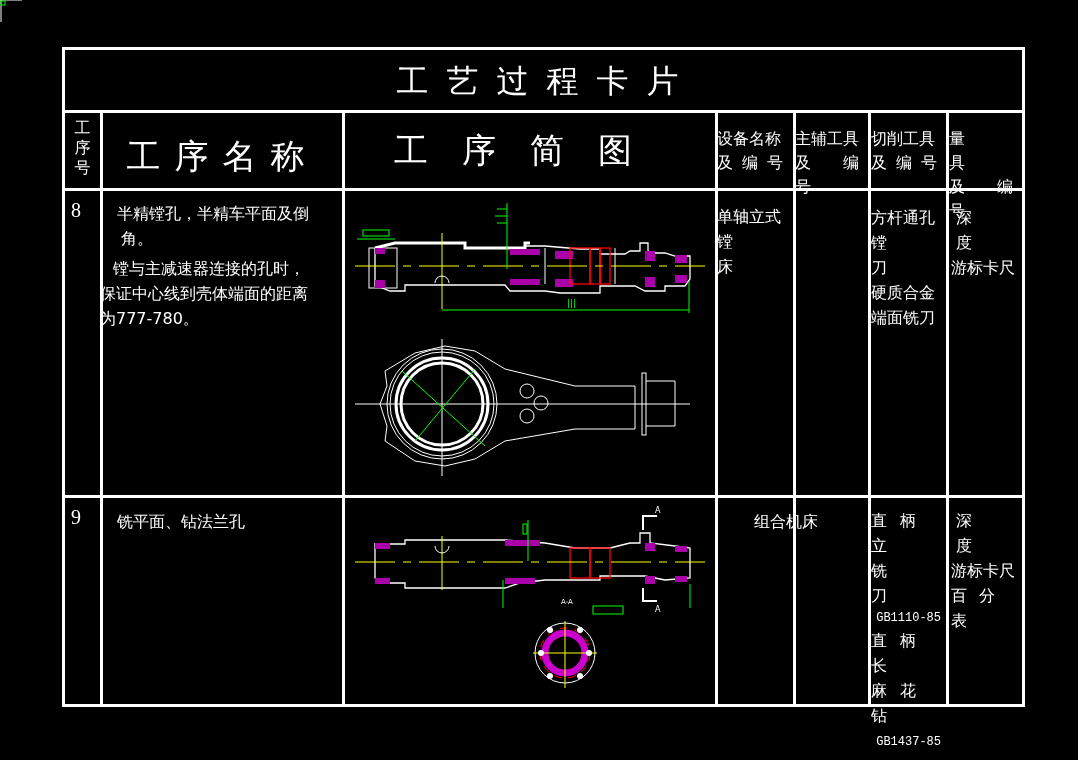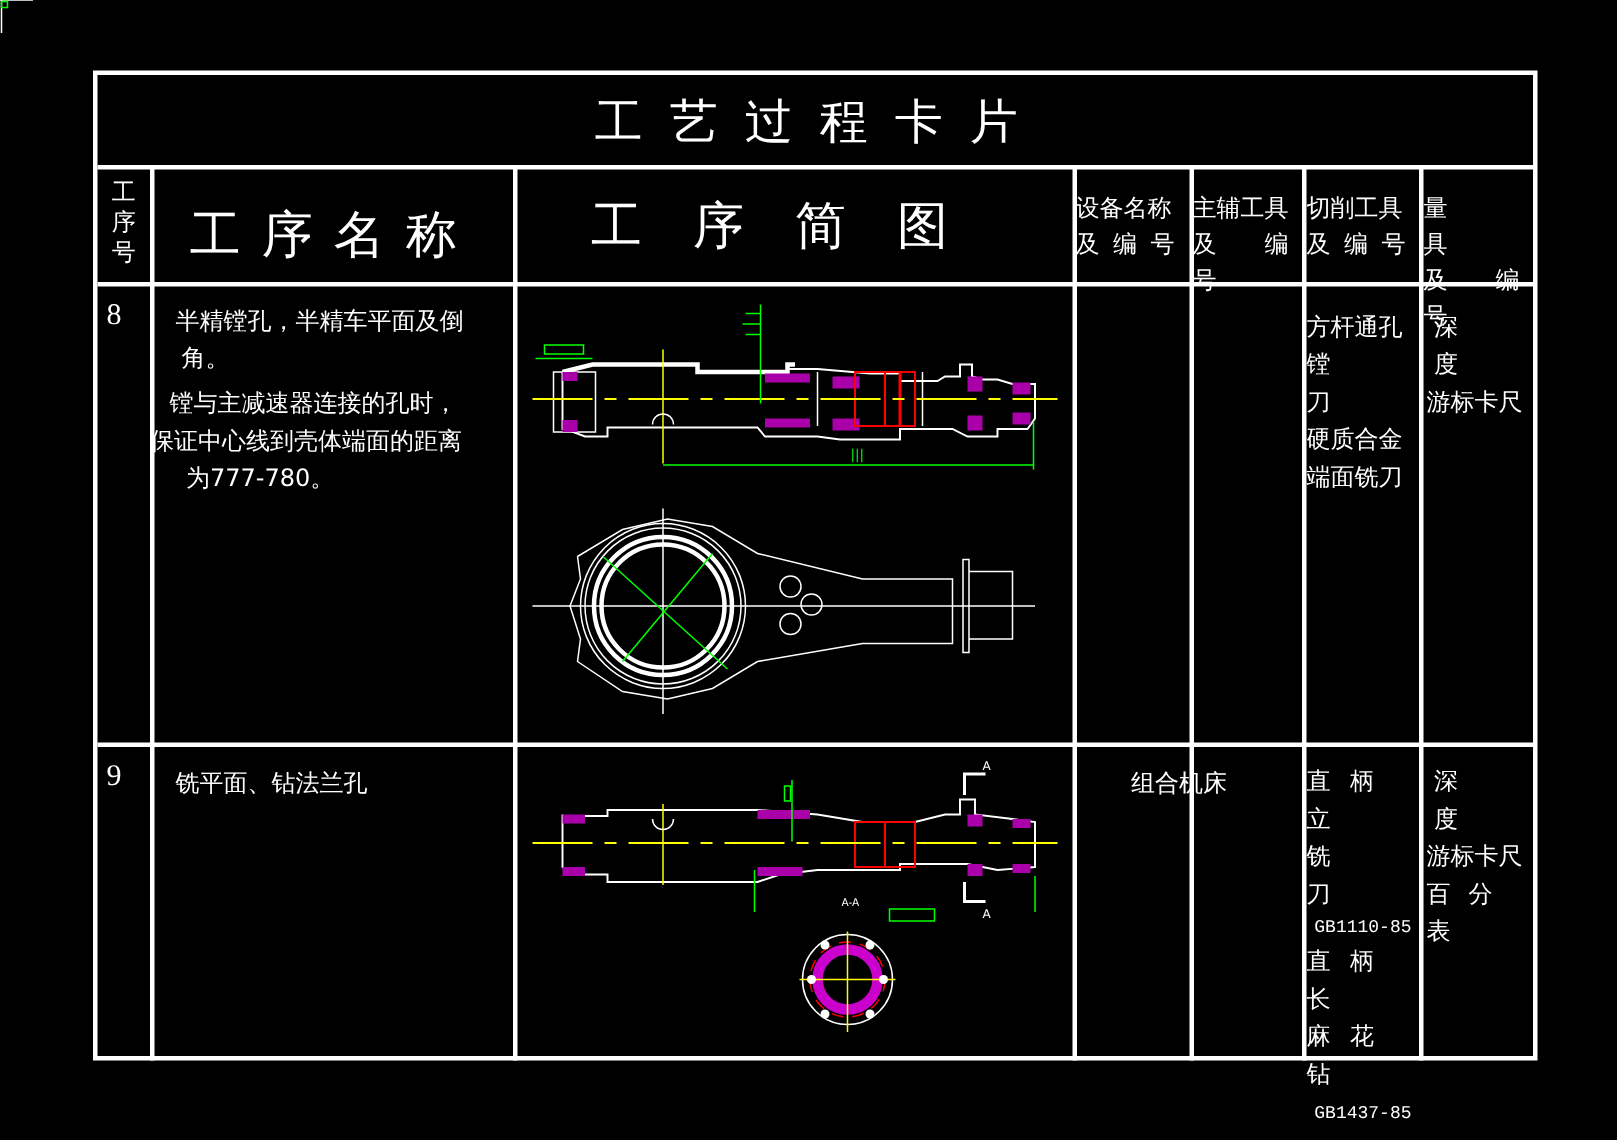--- a/index.html
+++ b/index.html
@@ -71,21 +71,21 @@
     <div style="letter-spacing:40px;">量具</div>
     <div style="letter-spacing:9px;">及编号</div>
   </div>
 
   <div class="cell num" style="left:0;top:141px;width:35px;">8</div>
   <div class="cell txt" style="left:38px;top:151px;width:239px;">
     <div style="padding-left:14px;">半精镗孔，半精车平面及倒</div>
     <div style="padding-left:18px;">角。</div>
     <div style="padding-left:10px;margin-top:5px;">镗与主减速器连接的孔时，</div>
     <div style="margin-left:-3px;">保证中心线到壳体端面的距离</div>
-    <div style="margin-left:-3px;padding-left:24px;">为777-780。</div>
+    <div style="margin-left:-3px;">为777-780。</div>
   </div>
 
   <svg style="left:280px;top:141px;" width="370" height="304">
 
     <g>
       <rect x="18" y="39" width="26" height="6" fill="none" stroke="#0f0" stroke-width="1"></rect>
       <line x1="12" y1="48" x2="50" y2="48" stroke="#0f0"></line>
       <polyline points="30,57 50,52 120,52 120,57 180,57 180,52 185,52" fill="none" stroke="#fff" stroke-width="3"></polyline>
       <polyline points="30,57 30,95 ,32,95 45,100 60,100 60,94 160,94 165,100 200,100 215,102 255,102 255,95 290,95 300,100 320,100 320,95 340,95 345,88 345,65 330,65 320,62 310,62 303,60 303,52 295,52 295,60 285,60 280,63 255,63 255,58 235,58 200,55 180,55" fill="none" stroke="#fff" stroke-width="1.3"></polyline>
       <rect x="24" y="57" width="28" height="40" fill="none" stroke="#fff" stroke-width="1"></rect>
@@ -127,20 +127,26 @@
       <line x1="70" y1="250" x2="130" y2="178" stroke="#0f0"></line>
       <polyline points="40,180 70,162 100,155 130,160 160,178 230,195 290,195 290,238 230,238 160,250 130,268 100,275 70,270 40,250 42,235 35,213 42,195 40,180" fill="none" stroke="#fff" stroke-width="1"></polyline>
       <circle cx="182" cy="200" r="7" fill="none" stroke="#fff"></circle>
         <circle cx="182" cy="225" r="7" fill="none" stroke="#fff"></circle>
         <circle cx="196" cy="212" r="7" fill="none" stroke="#fff"></circle>
       <rect x="297" y="182" width="4" height="62" fill="none" stroke="#fff"></rect>
       <polyline points="301,190 330,190 330,235 301,235" fill="none" stroke="#fff"></polyline>
     </g>
   </svg>
 
+  <div class="cell txt" style="left:652px;top:154px;width:72px;">
+    <div>单轴立式</div>
+    <div class="spread">
+        <span style="letter-spacing:38px;">镗床</span>
+      </div>
+  </div>
   <div class="cell txt" style="left:806px;top:155px;width:73px;">
     <div>方杆通孔</div>
     <div style="letter-spacing:38px;">镗刀</div>
     <div>硬质合金</div>
     <div>端面铣刀</div>
   </div>
   <div class="cell txt" style="left:886px;top:155px;width:72px;">
     <div style="letter-spacing:38px;padding-left:5px;">深度</div>
     <div>游标卡尺</div>
   </div>

